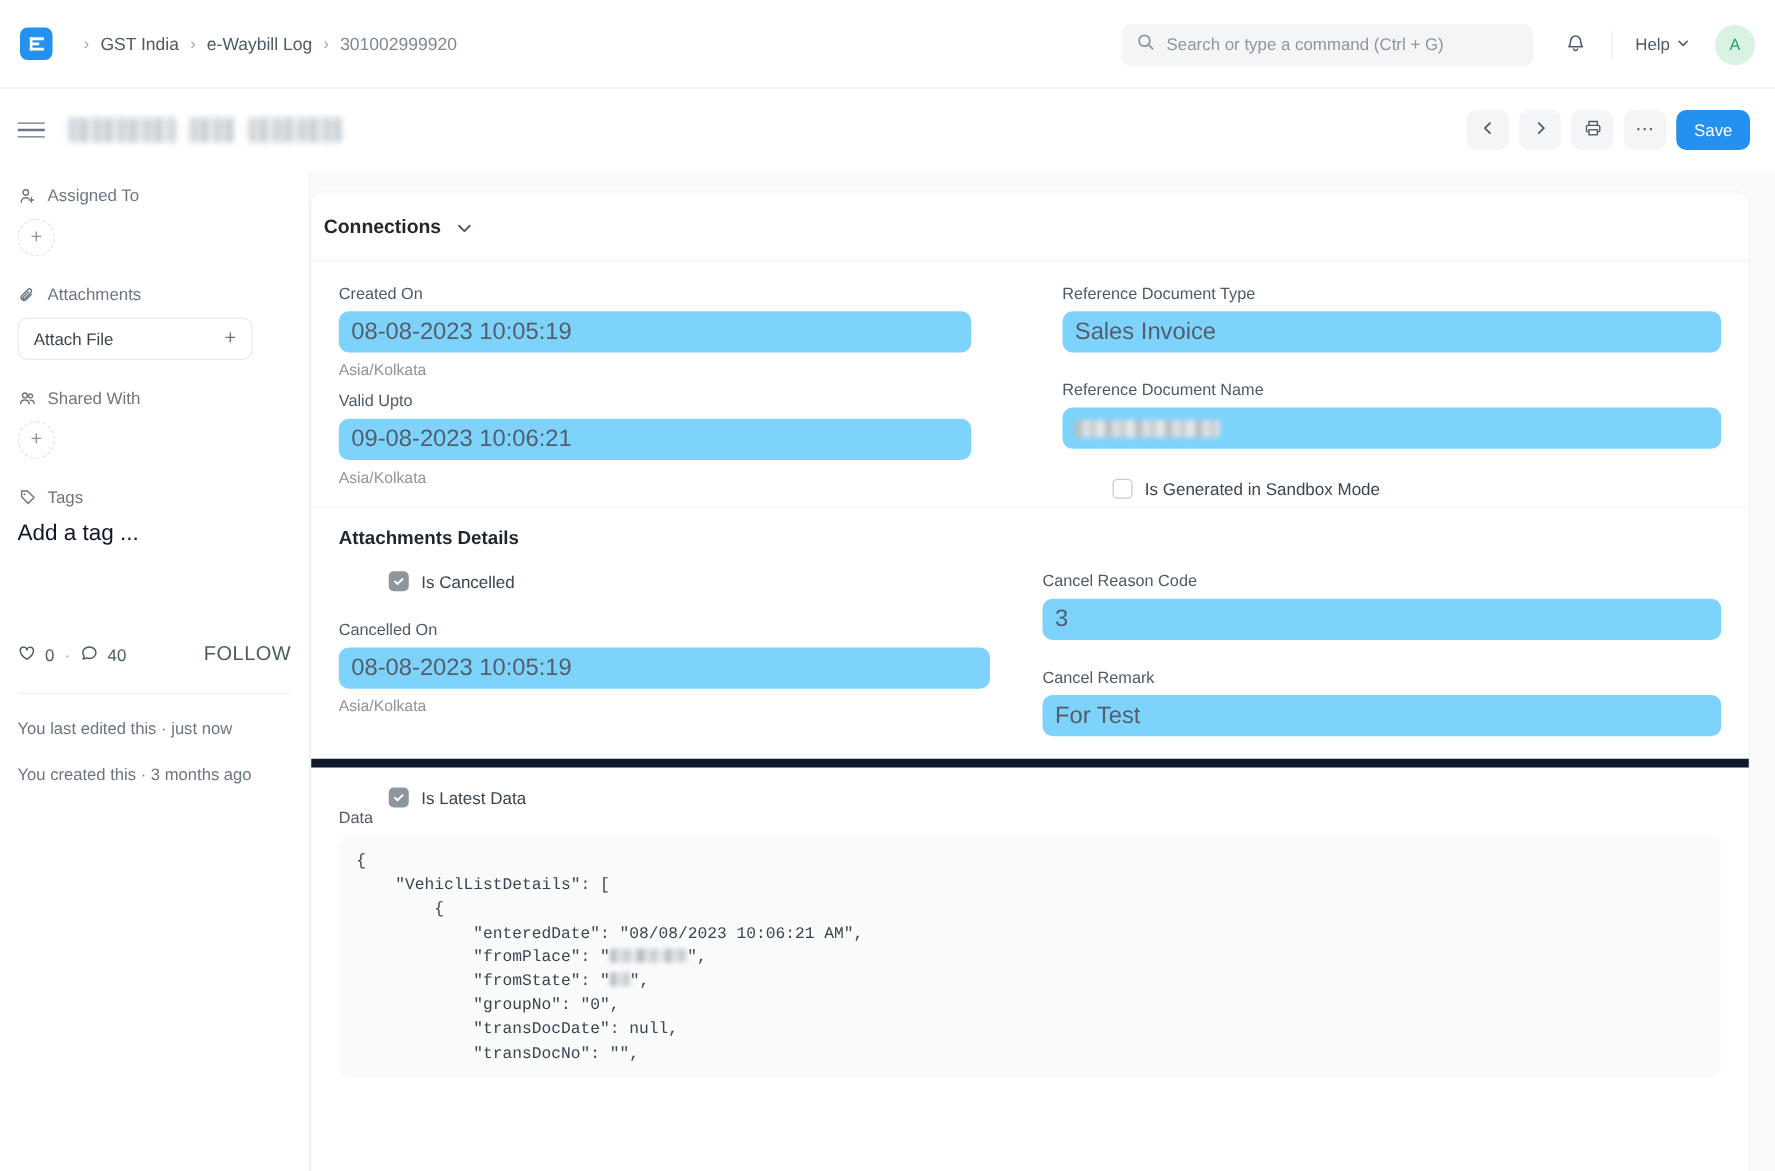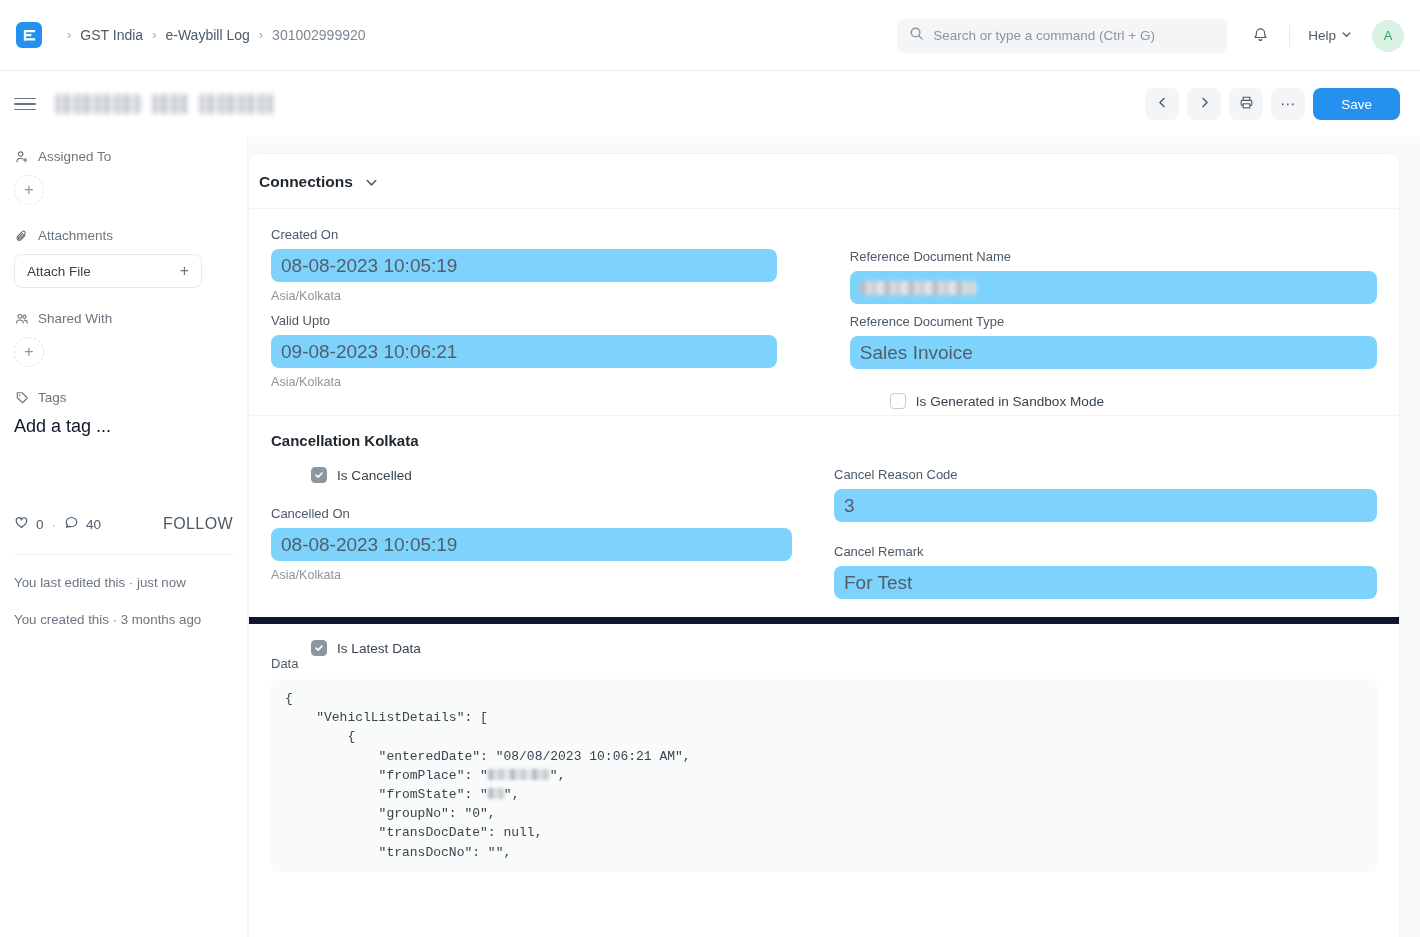--- a/index.html
+++ b/index.html
@@ -113,21 +113,21 @@
     display: flex; align-items: center; justify-content: center;
     cursor: pointer;
     color: #4c5a67;
   }
   .dots { letter-spacing: 1px; font-size: 15px; color: #525e6b; line-height: 10px; }
   .save-btn {
     height: 32px; min-width: 57px;
     background: #2490ef; color: #fff;
     border: none; border-radius: 8px;
     font-size: 13.5px; font-family: inherit;
-    padding: 0 28px; cursor: pointer;
+    padding: 0 14px; cursor: pointer;
   }
 
   
   .body-wrap { display: flex; height: calc(937px - 71px - 66px); }
 
   
   .sidebar {
     width: 248px; flex: 0 0 248px;
     background: #ffffff;
     border-right: 1px solid #f0f2f3;
@@ -455,39 +455,39 @@
             <div class="fhint">Asia/Kolkata</div>
           </div>
           <div class="field">
             <label class="flabel">Valid Upto</label>
             <div class="fctrl">09-08-2023 10:06:21</div>
             <div class="fhint">Asia/Kolkata</div>
           </div>
         </div>
 
         <div class="col right">
+          <div class="field">
+            <label class="flabel">Reference Document Type</label>
+            <div class="fctrl">Sales Invoice</div>
+          </div>
           <div class="field" style="margin-top:22px;">
             <label class="flabel">Reference Document Name</label>
             <div class="fctrl">
               <span class="redact-val"></span>
             </div>
           </div>
-          <div class="field">
-            <label class="flabel">Reference Document Type</label>
-            <div class="fctrl">Sales Invoice</div>
-          </div>
           <div class="cb-row" style="margin-top:24px;">
             <span class="cbox"></span>
             <span class="cb-label">Is Generated in Sandbox Mode</span>
           </div>
         </div>
       </div>
 
       <div class="sect2">
-        <h3>Cancellation Kolkata</h3>
+        <h3>Attachments Details</h3>
         <div style="display:flex;">
           <div class="col">
             <div class="cb-row">
               <span class="cbox checked">
                 <svg width="10" height="10" viewBox="0 0 12 12" fill="none" stroke="#ffffff" stroke-width="1.9">
                   <path d="M2.4 6.2 4.8 8.6 9.6 3.8" stroke-linecap="round" stroke-linejoin="round"></path>
                 </svg>
               </span>
               <span class="cb-label">Is Cancelled</span>
             </div>

